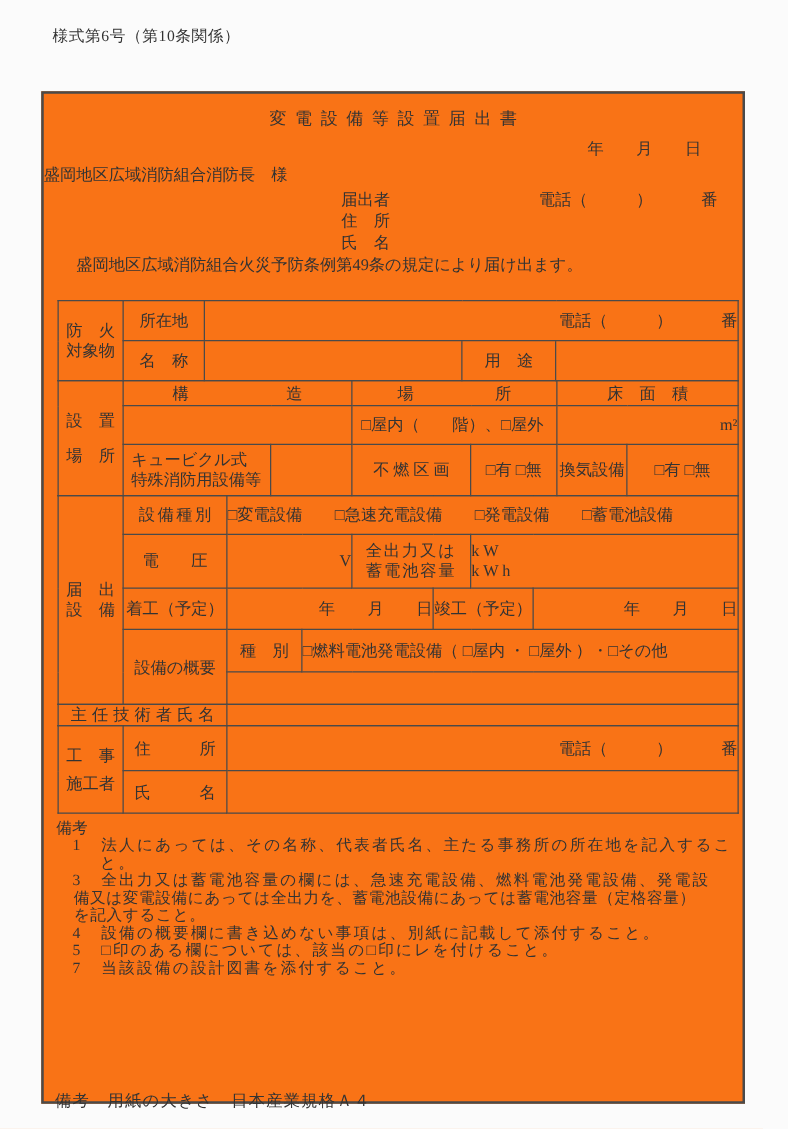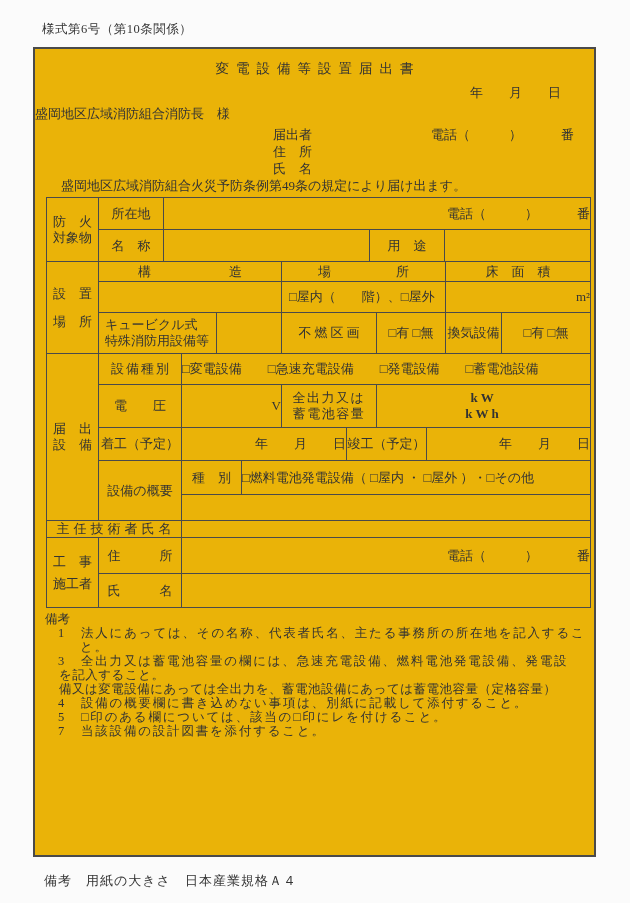--- a/index.html
+++ b/index.html
@@ -4,45 +4,45 @@
 <style>
   * { margin:0; padding:0; box-sizing:border-box; }
   html,body { background:#fbfbfb; }
   body {
     width:630px; height:903px; position:relative;
     font-family:"Liberation Serif","DejaVu Serif",serif;
     color:#333; font-size:13px;
   }
   .form-number { position:absolute; left:42px; top:21px; font-size:12.5px; letter-spacing:0.5px; }
   .outer {
-    position:absolute; left:33px; top:47px; width:563px; height:810px;
-    border:2px solid #4a4a4a; background:#eab308; overflow:hidden;
+    position:absolute; left:33px; top:73px; width:563px; height:810px;
+    border:2px solid #4a4a4a; background:#f97316; overflow:hidden;
   }
   .title { text-align:center; margin-top:11px; font-size:13.5px; letter-spacing:7px; text-indent:7px; line-height:17px; }
   .date-line { text-align:right; padding-right:33px; margin-top:7px; line-height:17px; }
   .addressee { margin-top:4px; line-height:17px; }
-  .notifier { margin-left:238px; margin-top:4px; line-height:17px; position:relative; }
+  .notifier { margin-left:238px; margin-top:4px; line-height:17px; position:relative;font-family:Liberation Mono, monospace; }
   .notifier .phone { position:absolute; right:20px; top:0; }
   .declaration { margin-left:26px; margin-top:1px; line-height:16px; }
-  .tablewrap { margin-left:11px; margin-top:3px; width:545px; }
+  .tablewrap { margin-left:11px; margin-top:20px; width:545px; }
   table.t { border-collapse:collapse; table-layout:fixed; width:544px; }
   table.t + table.t { margin-top:-1px; }
   .t td { border:1px solid #4a4a4a; vertical-align:middle; padding:0; overflow:hidden; font-size:13px; line-height:16px; }
   .lbl { text-align:center; }
   .small { font-size:12.5px; line-height:15px; }
   .ls2 { letter-spacing:2px; text-indent:2px; }
   .ls3 { letter-spacing:3px; text-indent:3px; }
   .ls4 { letter-spacing:4px; text-indent:4px; }
   .pl { padding-left:12px; }
   .pr { text-align:right; padding-right:11px; }
   .phone-cell { text-align:right; padding-right:9px; }
   .two-line { line-height:20px; }
   .two-line-wide { line-height:25px; }
   .top-left { vertical-align:top; text-align:left; padding:3px 5px; }
-  .units { text-align:center; padding-right:12px; letter-spacing:3px; line-height:17px;font-weight:bold; }
+  .units { text-align:left; padding-right:12px; letter-spacing:3px; line-height:17px; }
   .remarks { margin:4px 10px 0 10px; font-size:12.5px; line-height:14px; }
   .nl { padding-left:13px; white-space:nowrap; }
   .nn { display:inline-block; width:23px; }
   .nt { letter-spacing:1.8px; }
   .cont1 { padding-left:35px; letter-spacing:1.8px; }
   .cont3 { padding-left:14px; letter-spacing:0.5px; }
   .footer { position:absolute; left:44px; top:872px; font-size:13px; letter-spacing:1px; }
 </style>
 </head>
 <body>
@@ -218,22 +218,22 @@
         </table>
 
 
     </div>
 
     <div class="remarks">
       <div>備考</div>
       <div class="nl"><span class="nn">1</span><span class="nt">法人にあっては、その名称、代表者氏名、主たる事務所の所在地を記入するこ</span></div>
       <div class="nl cont1">と。</div>
       <div class="nl"><span class="nn">3</span><span class="nt">全出力又は蓄電池容量の欄には、急速充電設備、燃料電池発電設備、発電設</span></div>
+      <div class="nl cont3">備又は変電設備にあっては全出力を、蓄電池設備にあっては蓄電池容量（定格容量）</div>
       <div class="nl cont3">を記入すること。</div>
-      <div class="nl cont3">備又は変電設備にあっては全出力を、蓄電池設備にあっては蓄電池容量（定格容量）</div>
       <div class="nl"><span class="nn">4</span><span class="nt">設備の概要欄に書き込めない事項は、別紙に記載して添付すること。</span></div>
       <div class="nl"><span class="nn">5</span><span class="nt">□印のある欄については、該当の□印にレを付けること。</span></div>
       <div class="nl"><span class="nn">7</span><span class="nt">当該設備の設計図書を添付すること。</span></div>
     </div>
   </div>
 
   <div class="footer">備考　用紙の大きさ　日本産業規格Ａ４</div>
 </div>
 
 </body></html>

